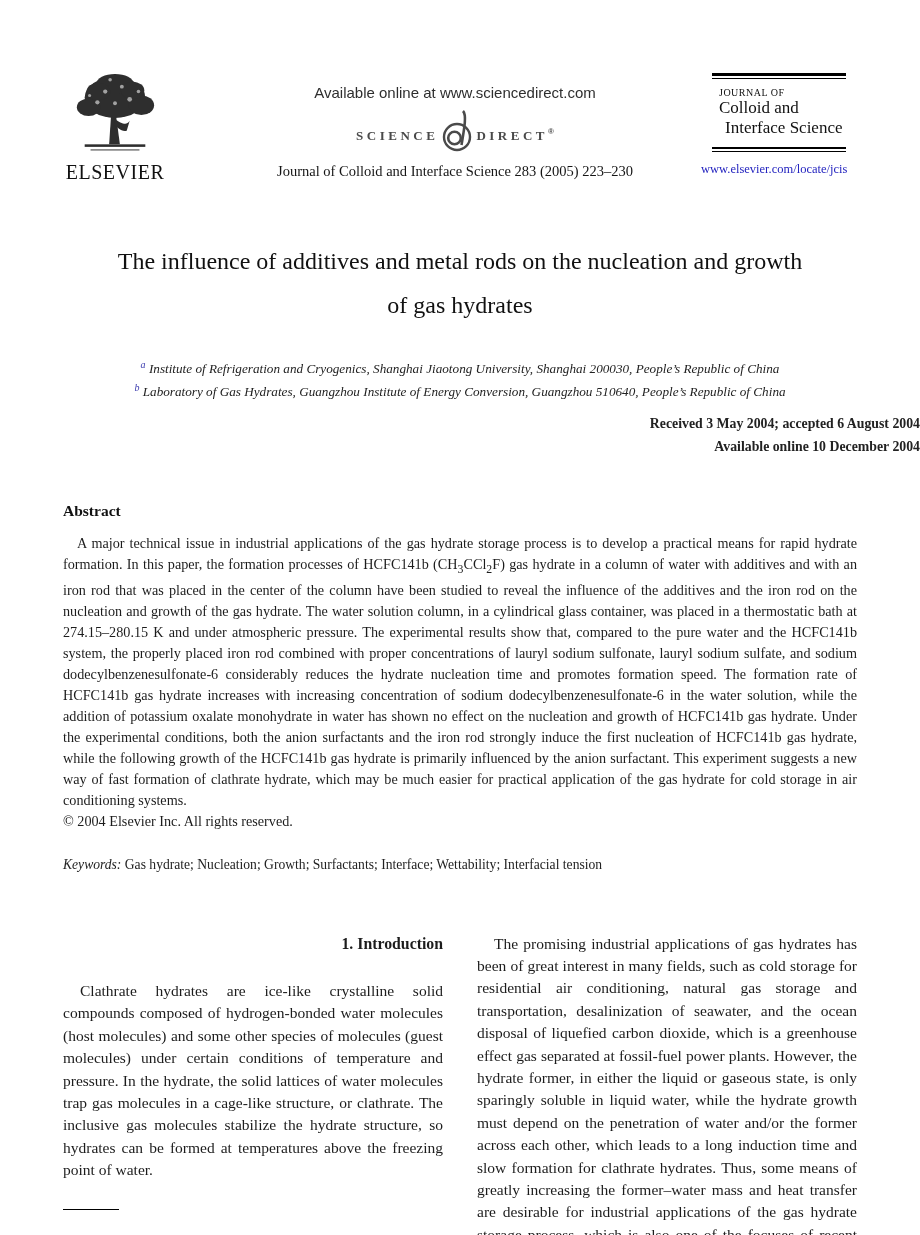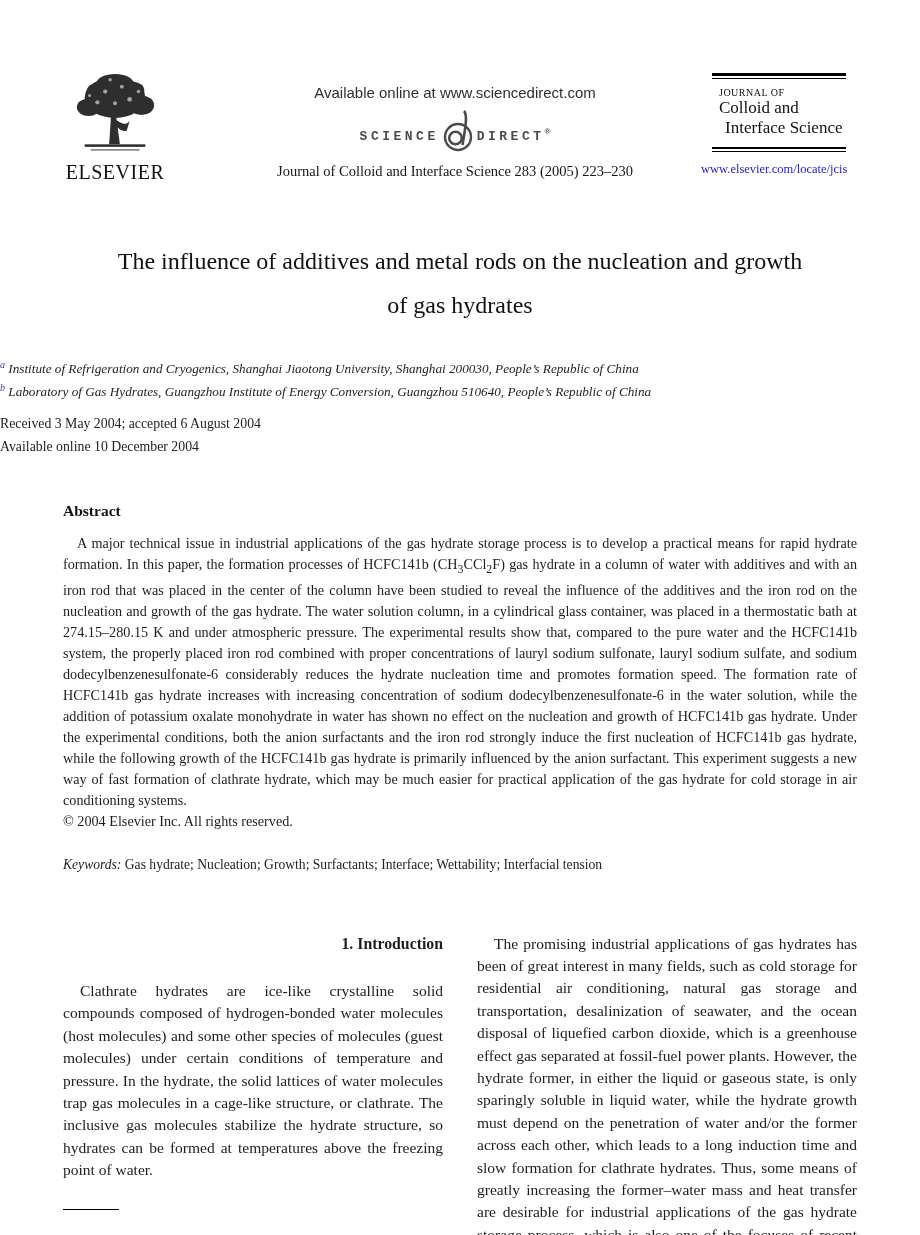--- a/index.html
+++ b/index.html
@@ -9,40 +9,40 @@
     font-family:"Liberation Serif",serif;
   }
   
   .header{position:relative;height:237px;}
   .logo-block{position:absolute;left:60px;top:70px;width:110px;text-align:center;}
   .logo-block svg{display:block;margin:0 auto;}
   .elsevier-word{font-size:20px;letter-spacing:.5px;color:#111;margin-top:1px;}
   .center-head{position:absolute;left:235px;top:84px;width:440px;text-align:center;}
   .avail{font-family:"Liberation Sans",sans-serif;font-size:15px;color:#2e2e2e;}
   .sdlogo{margin-top:7px;display:flex;align-items:flex-end;justify-content:center;height:46px;}
-  .sd-word{font-family:Liberation Mono, monospace;font-weight:bold;font-size:13px;
+  .sd-word{font-family:Liberation Serif, serif;font-weight:bold;font-size:13px;
            letter-spacing:3.5px;color:#4a4a4a;padding-bottom:10px;}
   .sd-reg{font-family:"Liberation Sans",sans-serif;font-weight:bold;font-size:8px;
           color:#4a4a4a;padding-bottom:18px;}
   .journal-line{font-size:14.5px;color:#151515;margin-top:9px;}
   .banner{position:absolute;left:712px;top:73px;width:134px;}
   .rule-thick{height:2.5px;background:#000;}
   .rule-thin{height:1px;background:#000;margin-top:2px;}
   .banner-text{padding:8px 0 9px 7px;}
   .journal-of{font-size:10px;letter-spacing:.5px;color:#111;}
   .banner-name1{font-size:17px;line-height:20px;color:#111;}
   .banner-name2{font-size:17px;line-height:20px;color:#111;padding-left:6px;}
   .banner-url{margin-top:10px;margin-left:-11px;font-size:12.5px;color:#2323bf;}
   
   .title{margin:2px auto;width:700px;text-align:center;font-size:24px;line-height:44px;color:#111;}
   .authors{text-align:center;margin-top:25px;font-size:18px;color:#111;}
   sup.blue{color:#3a3aae;}
-  .affils{text-align:left;font-style:italic;font-size:13.2px;line-height:18.5px;margin-top:29px;color:#222;}
+  .affils{text-align:center;font-style:italic;font-size:13.2px;line-height:18.5px;margin-top:29px;color:#222;}
   .affils sup{color:#3a3aae;font-size:10px;}
-  .dates{text-align:left;font-size:13.8px;margin-top:14px;color:#222;}
+  .dates{text-align:right;font-size:13.8px;margin-top:14px;color:#222;font-weight:bold;}
   .date2{margin-top:7px;}
   
   .abstract-h{margin:47px 0 0 63px;font-weight:bold;font-size:15.5px;color:#111;}
   .abstract-p{margin:13px 63px 0 63px;width:794px;text-align:justify;
               font-size:14.2px;line-height:21px;text-indent:14px;}
   .copyright{margin:0 63px;font-size:14.2px;line-height:21px;}
   .keywords{margin:25px 63px 0 63px;font-size:13.6px;color:#222;}
   .kw-label{font-style:italic;}
   
   .body-cols{display:flex;gap:34px;margin:60px 63px 0 63px;}

